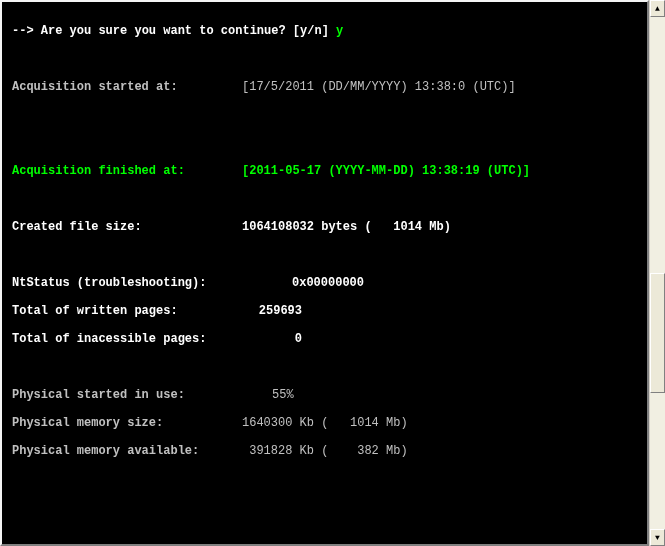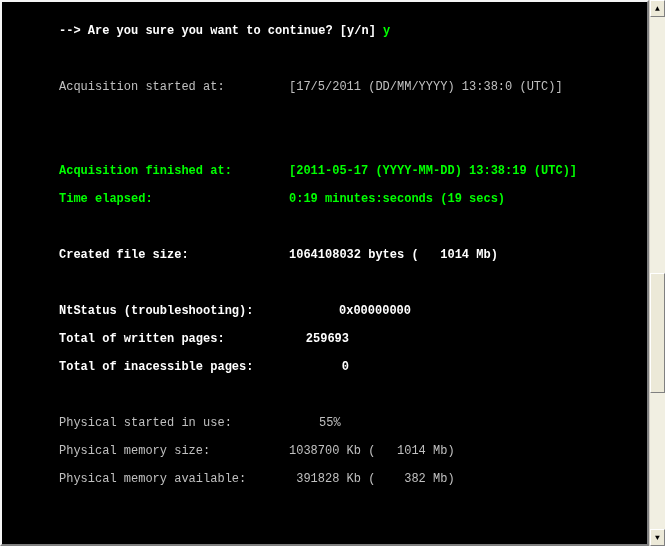--- a/index.html
+++ b/index.html
@@ -37,44 +37,43 @@
   }
   .sb-track { flex:1; background:#f1efe2; position:relative; }
   .sb-thumb {
     position:absolute; left:0; right:0; top:50%; height:120px;
     background:#ece9d8;
     border:1px solid #fff;
     border-right-color:#808080; border-bottom-color:#808080;
   }
   .white { color:#ffffff; font-weight:bold; }
   .green { color:#00ff00; font-weight:bold; }
-  .row { display:block;margin-left:47px; }
-  .lbl { display:inline-block; }
+  .row { display:block; }
+  .lbl { display:inline-block;font-weight:bold; }
   .val { display:inline-block; }
 </style>
 </head>
 <body>
 
 <div class="frame">
 <span class="row"><span class="white">--&gt; </span><span class="white">Are you sure you want to continue? [y/n] </span><span class="green">y</span></span>
 <span class="row"> </span>
 <span class="row"><span class="lbl" style="width:230px">Acquisition started at:</span><span class="val">[17/5/2011 (DD/MM/YYYY) 13:38:0 (UTC)]</span></span>
 <span class="row"> </span>
 <span class="row"> </span>
 <span class="row"><span class="lbl green" style="width:230px">Acquisition finished at:</span><span class="val green">[2011-05-17 (YYYY-MM-DD) 13:38:19 (UTC)]</span></span>
-<span class="row"><span class="lbl green" style="width:230px">Time elapsed:</span><span class="val green">0:19 minutes:seconds (19 secs)</span></span>
 <span class="row"> </span>
 <span class="row"><span class="lbl white" style="width:230px">Created file size:</span><span class="val white">1064108032 bytes (   1014 Mb)</span></span>
 <span class="row"> </span>
 <span class="row"><span class="lbl white" style="width:280px">NtStatus (troubleshooting):</span><span class="val white">0x00000000</span></span>
 <span class="row"><span class="lbl white" style="width:215px">Total of written pages:</span><span class="val white" style="text-align:right;width:75px">259693</span></span>
 <span class="row"><span class="lbl white" style="width:215px">Total of inacessible pages:</span><span class="val white" style="text-align:right;width:75px">0</span></span>
 <span class="row"> </span>
 <span class="row"><span class="lbl" style="width:260px">Physical started in use:</span><span class="val">55%</span></span>
-<span class="row"><span class="lbl" style="width:230px">Physical memory size:</span><span class="val">1038700 Kb (   1014 Mb)</span></span>
+<span class="row"><span class="lbl" style="width:230px">Physical memory size:</span><span class="val">1640300 Kb (   1014 Mb)</span></span>
 <span class="row"><span class="lbl" style="width:230px">Physical memory available:</span><span class="val"> 391828 Kb (    382 Mb)</span></span>
 
 
 
 
 
 
 
 
 

